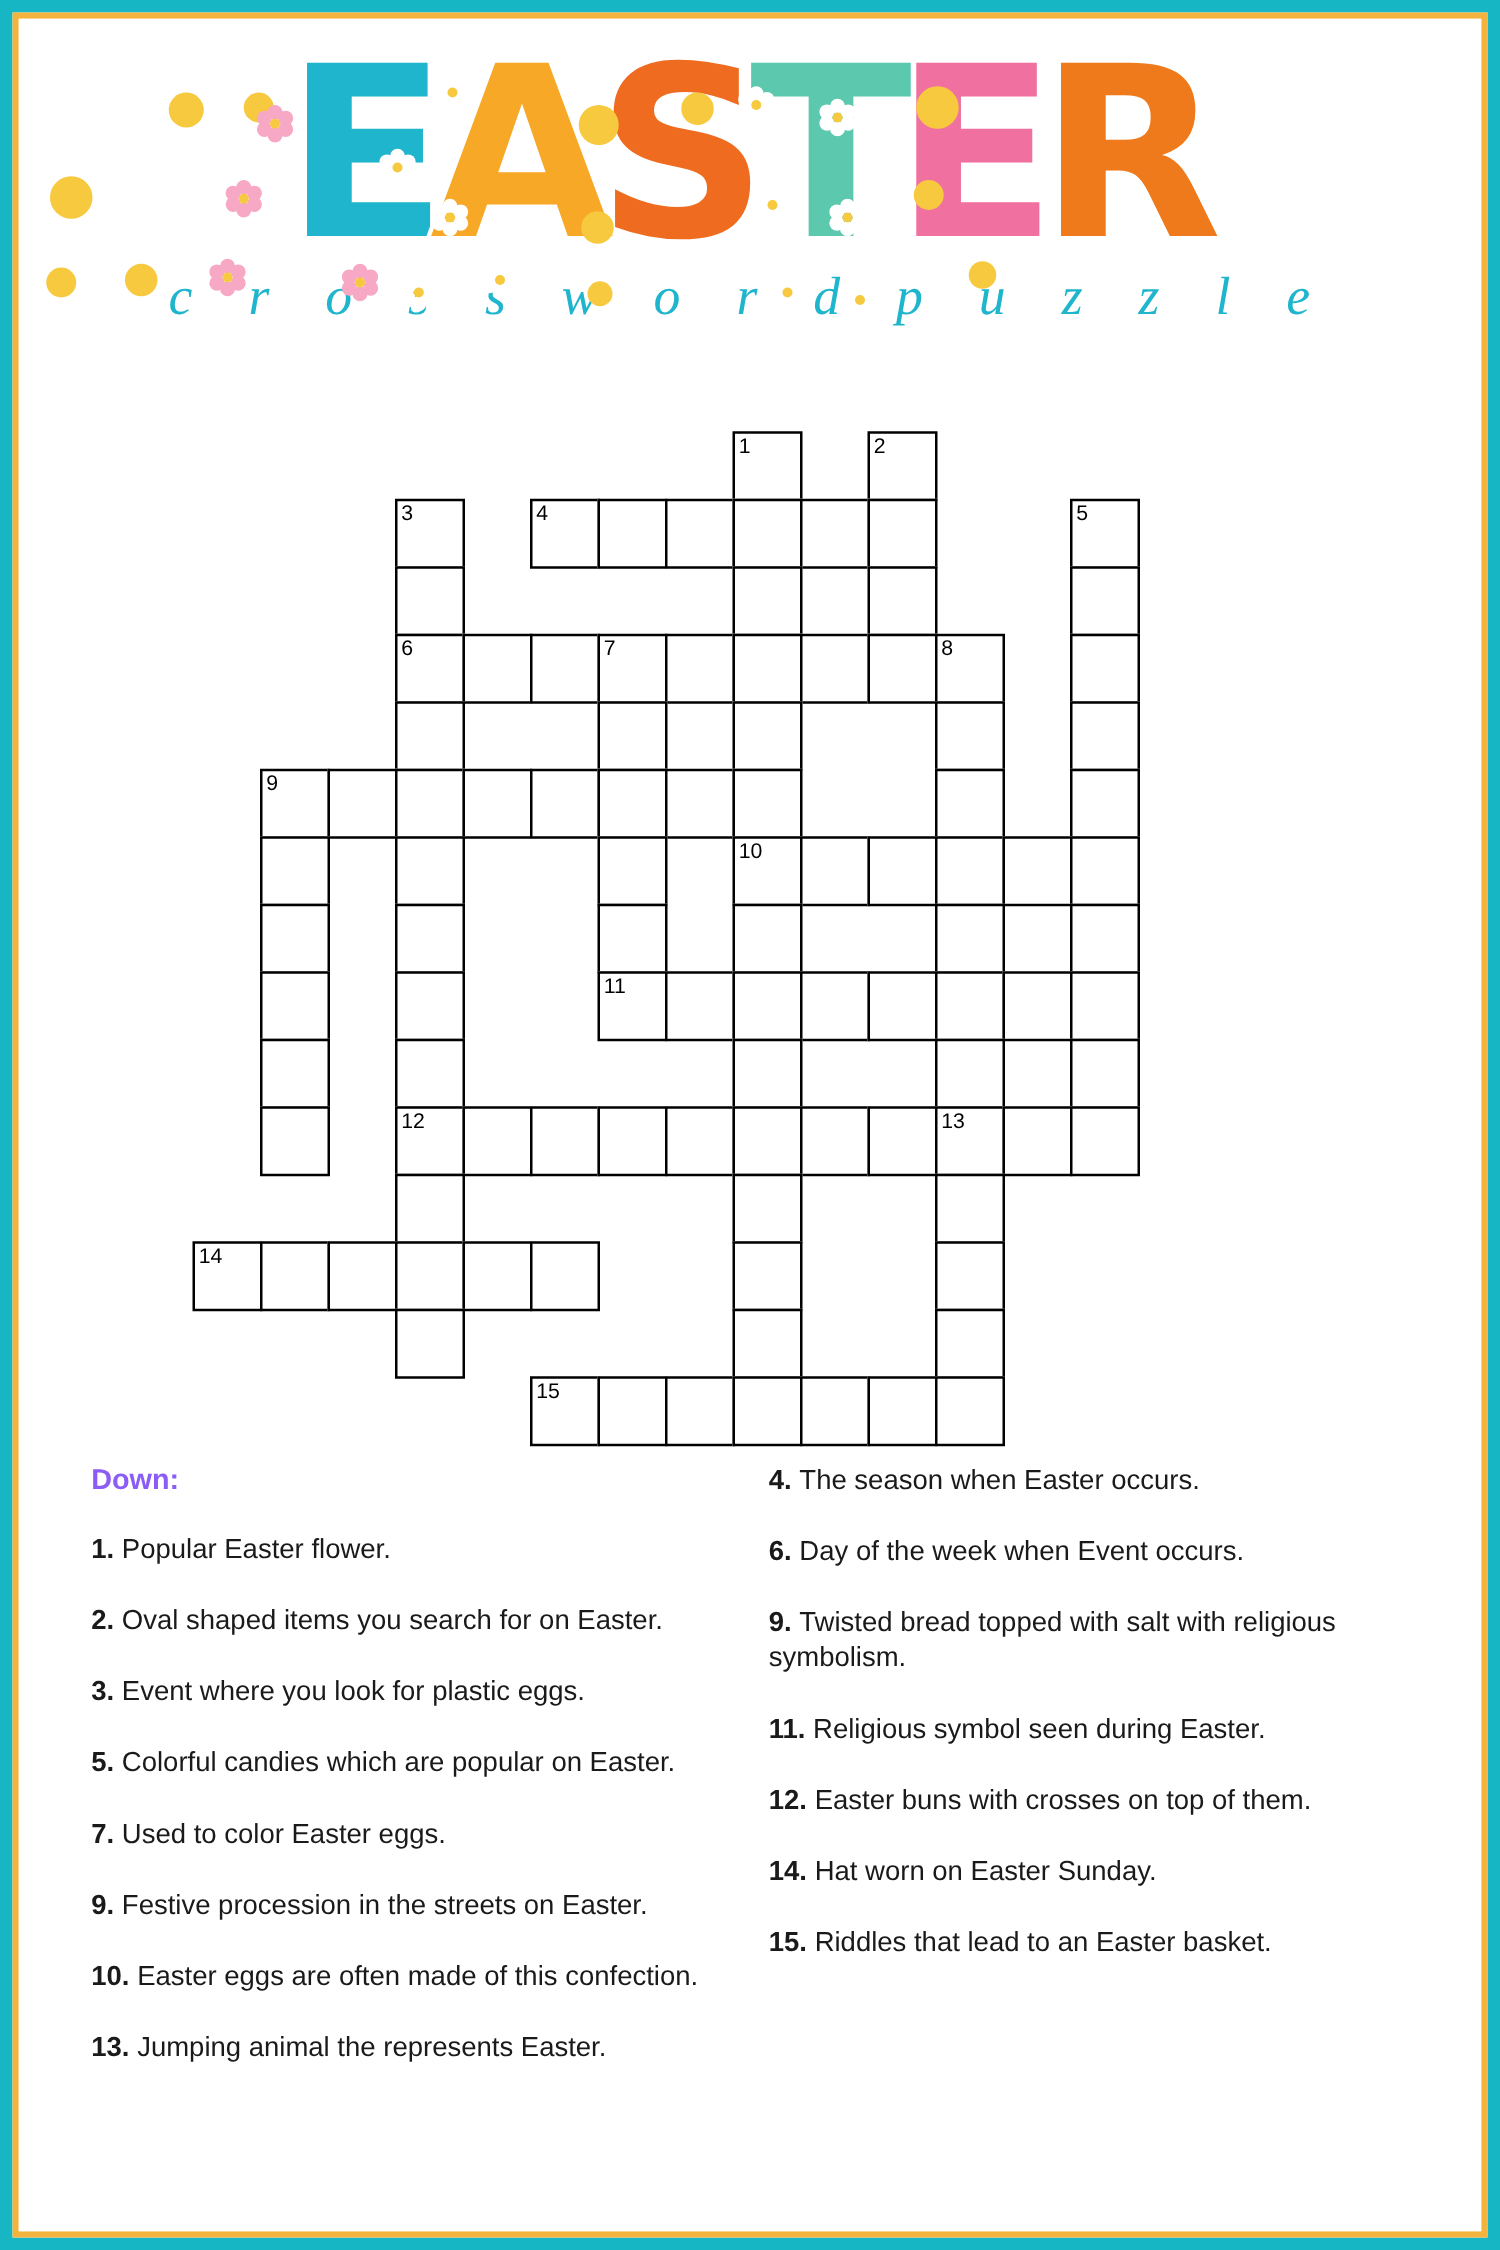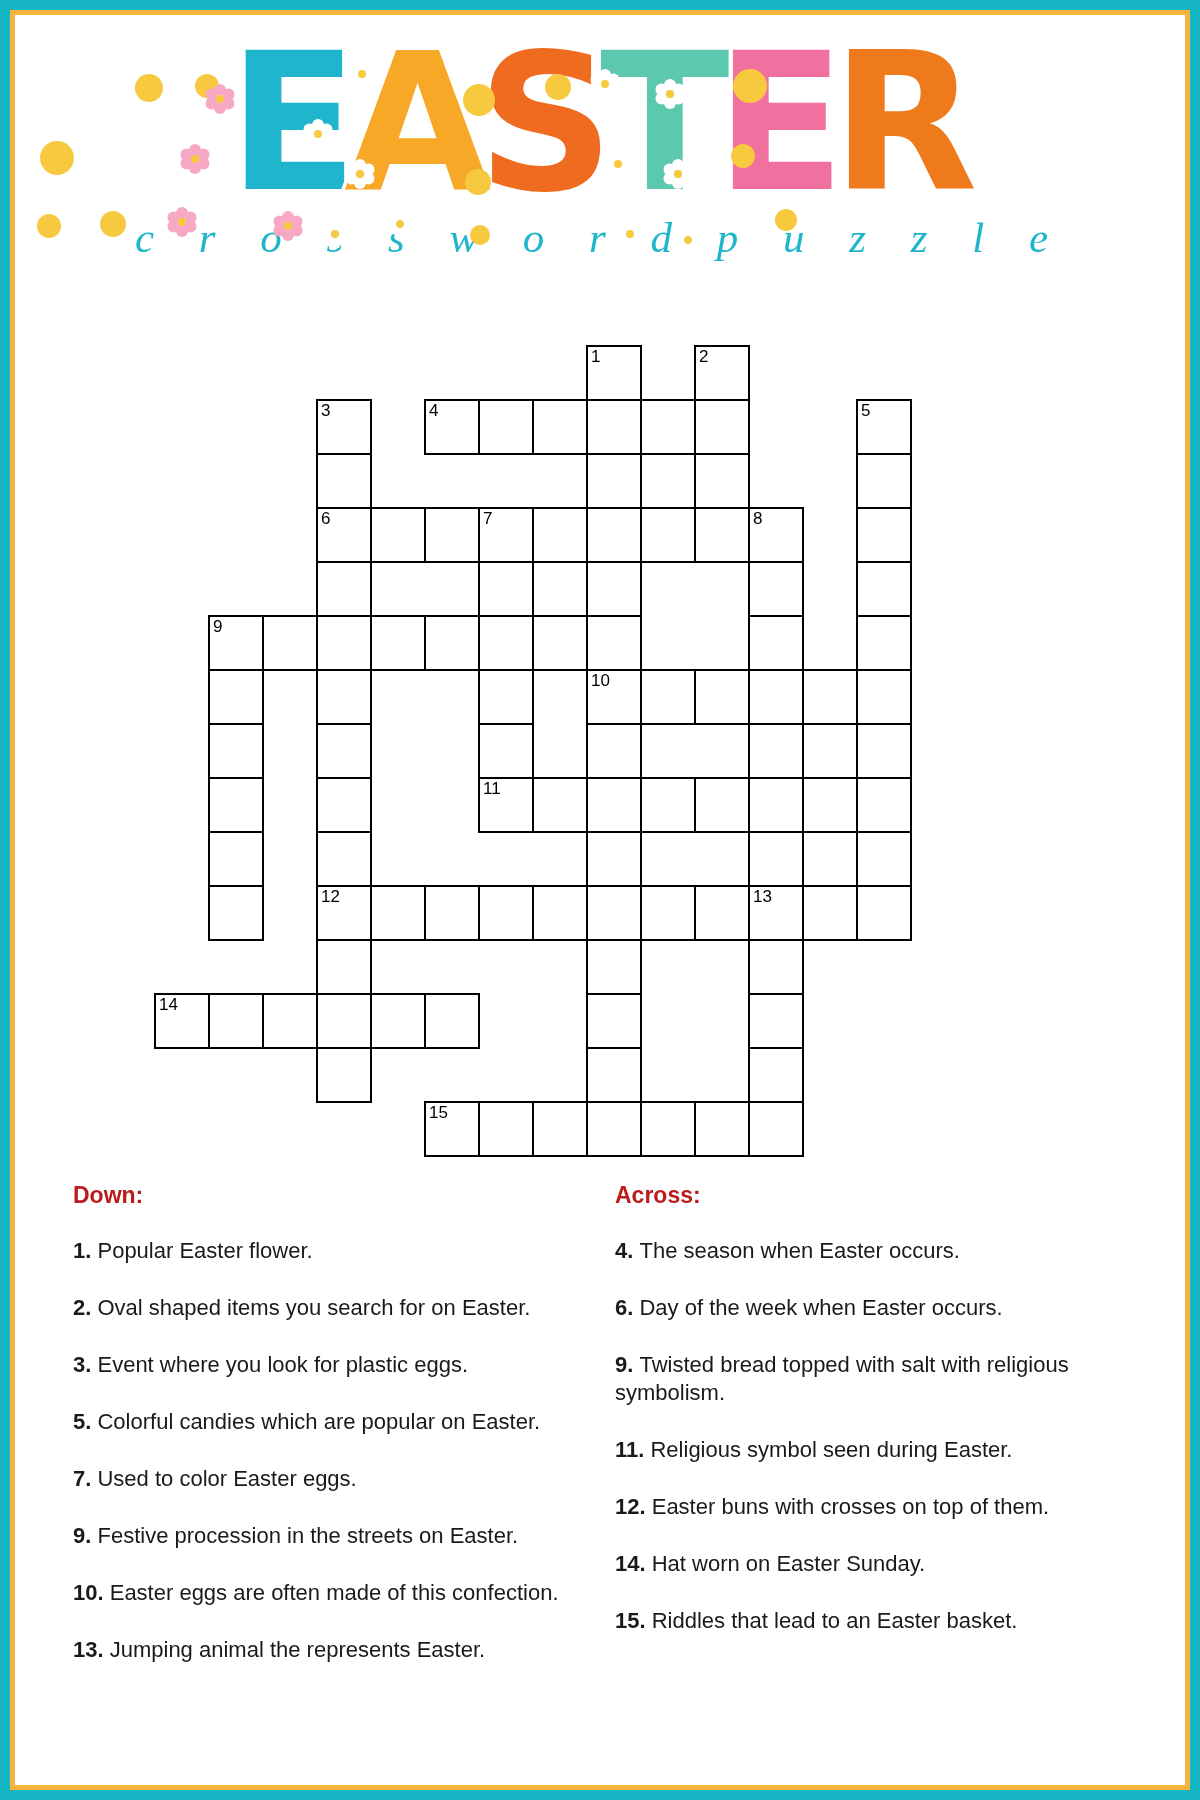--- a/index.html
+++ b/index.html
@@ -153,22 +153,22 @@
     position: absolute;
     top: 0;
   }
   #col-down  { left: 58px;  width: 530px; }
   #col-across{ left: 600px; width: 560px; }
 
   .clue-head {
     font-family: "Liberation Sans", sans-serif;
     font-weight: bold;
     font-size: 23px;
-    color: #b91c1c;
-    margin: 12px 0 28px 0;
+    color: #8b5cf6;
+    margin: 0 0 28px 0;
   }
   .clue {
     font-family: "Liberation Sans", sans-serif;
     font-size: 22px;
     color: #1a1a1a;
     line-height: 28px;
     margin: 0 0 29px 0;
   }
   .clue .n {
     font-weight: bold;
@@ -485,24 +485,23 @@
               <div class="clue"><span class="n">2. </span><span>Oval shaped items you search for on Easter.</span></div>
               <div class="clue"><span class="n">3. </span><span>Event where you look for plastic eggs.</span></div>
               <div class="clue"><span class="n">5. </span><span>Colorful candies which are popular on Easter.</span></div>
               <div class="clue"><span class="n">7. </span><span>Used to color Easter eggs.</span></div>
               <div class="clue"><span class="n">9. </span><span>Festive procession in the streets on Easter.</span></div>
               <div class="clue"><span class="n">10. </span><span>Easter eggs are often made of this confection.</span></div>
               <div class="clue"><span class="n">13. </span><span>Jumping animal the represents Easter.</span></div>
             </div>
         </div>
         <div class="clue-col" id="col-across">
-          <div class="clue-head">Across:</div>
           <div id="across-list">
               <div class="clue"><span class="n">4. </span><span>The season when Easter occurs.</span></div>
-              <div class="clue"><span class="n">6. </span><span>Day of the week when Easter occurs.</span></div>
+              <div class="clue"><span class="n">6. </span><span>Day of the week when Event occurs.</span></div>
               <div class="clue"><span class="n">9. </span><span>Twisted bread topped with salt with religious symbolism.</span></div>
               <div class="clue"><span class="n">11. </span><span>Religious symbol seen during Easter.</span></div>
               <div class="clue"><span class="n">12. </span><span>Easter buns with crosses on top of them.</span></div>
               <div class="clue"><span class="n">14. </span><span>Hat worn on Easter Sunday.</span></div>
               <div class="clue"><span class="n">15. </span><span>Riddles that lead to an Easter basket.</span></div>
             </div>
         </div>
       </div>
 
     </div>

